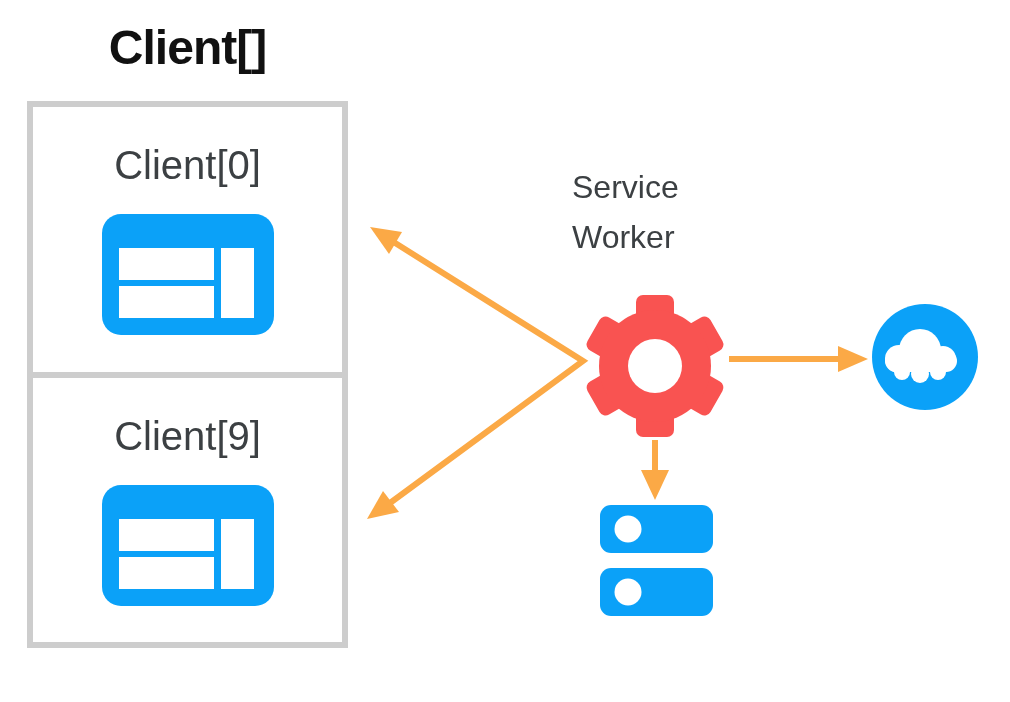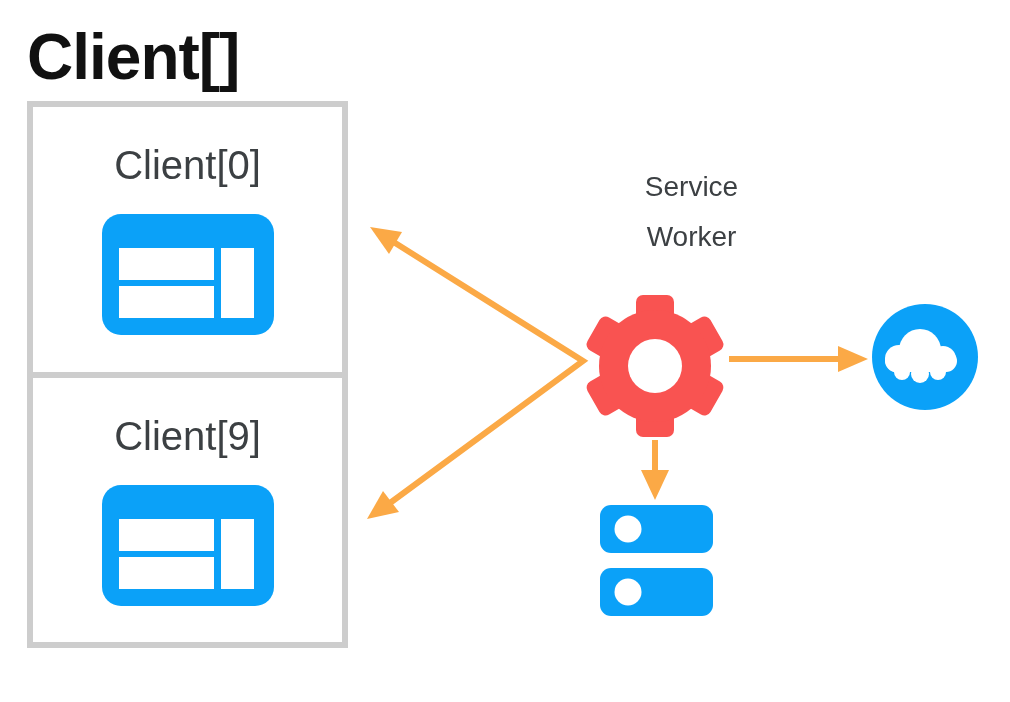--- a/index.html
+++ b/index.html
@@ -13,45 +13,45 @@
   html,body{margin:0;padding:0;background:#ffffff;}
   .canvas{
     position:relative;
     width:1010px;height:702px;
     background:#ffffff;
     overflow:hidden;
     font-family:"Liberation Sans", sans-serif;
   }
   .client-array-title{
     position:absolute;left:27px;top:20px;width:321px;
-    font-size:64px;font-weight:700;letter-spacing:-1px;
+    text-align:center;
+    font-size:48px;font-weight:700;letter-spacing:-1px;
     color:var(--title);
   }
   .client-box{
     position:absolute;left:27px;top:101px;width:321px;height:547px;
     box-sizing:border-box;
     border:6px solid var(--border);
     background:#ffffff;
     display:flex;flex-direction:column;
   }
   .client-cell{
     flex:1;
     display:flex;flex-direction:column;
     align-items:center;justify-content:center;
     gap:26px;
   }
   .client-divider{height:6px;background:var(--border);flex:0 0 auto;}
   .client-label{
     font-size:40px;font-weight:500;color:var(--text-dark);
   }
   .sw-label{
-    position:absolute;left:604px;top:162px;width:175px;
-    font-size:28px;font-weight:500;line-height:50px;
+    position:absolute;left:572px;top:162px;width:175px;
+    font-size:32px;font-weight:500;line-height:50px;
     color:var(--text-dark);
-    text-align:center;
   }
   .abs{position:absolute;}
   .arrows{position:absolute;left:0;top:0;pointer-events:none;}
 </style>
 </head>
 <body>
 
 <div class="canvas">
 
   <div class="client-array-title">Client[]</div>

